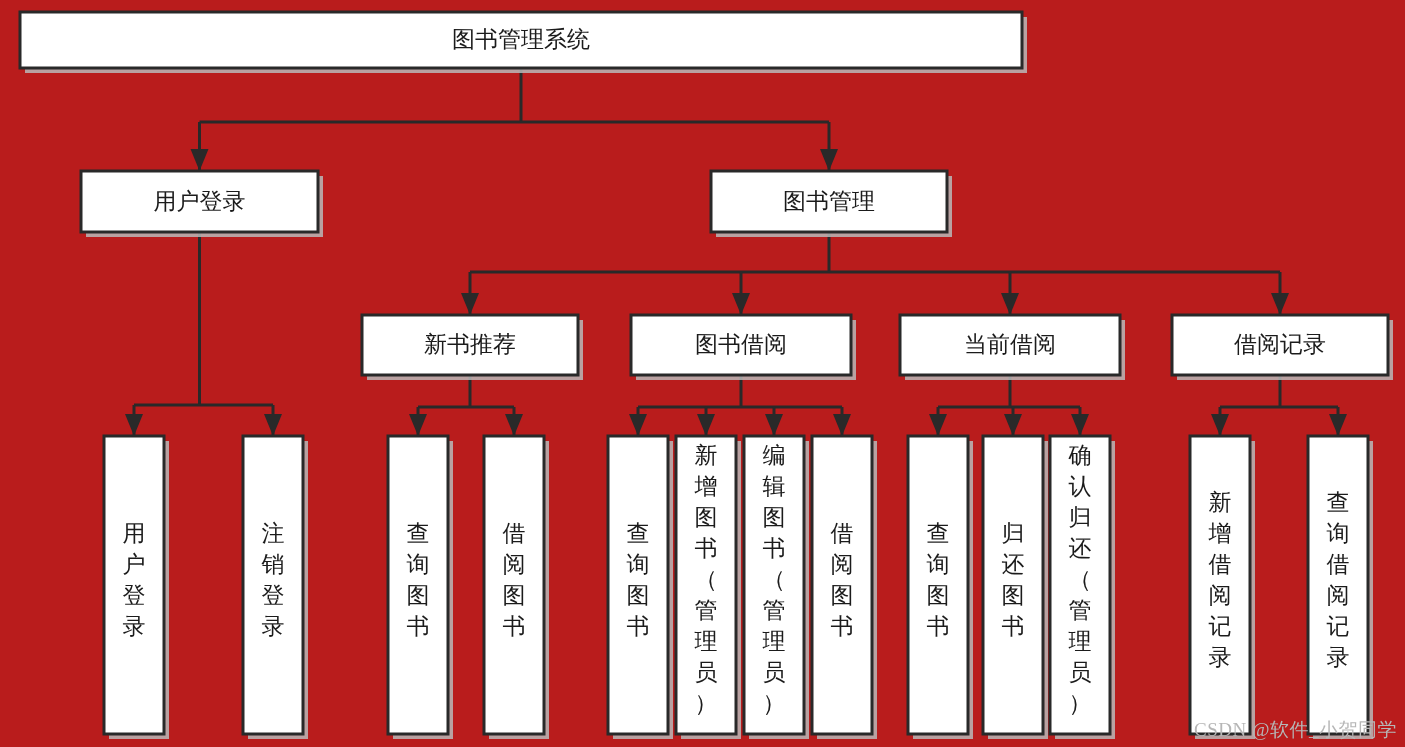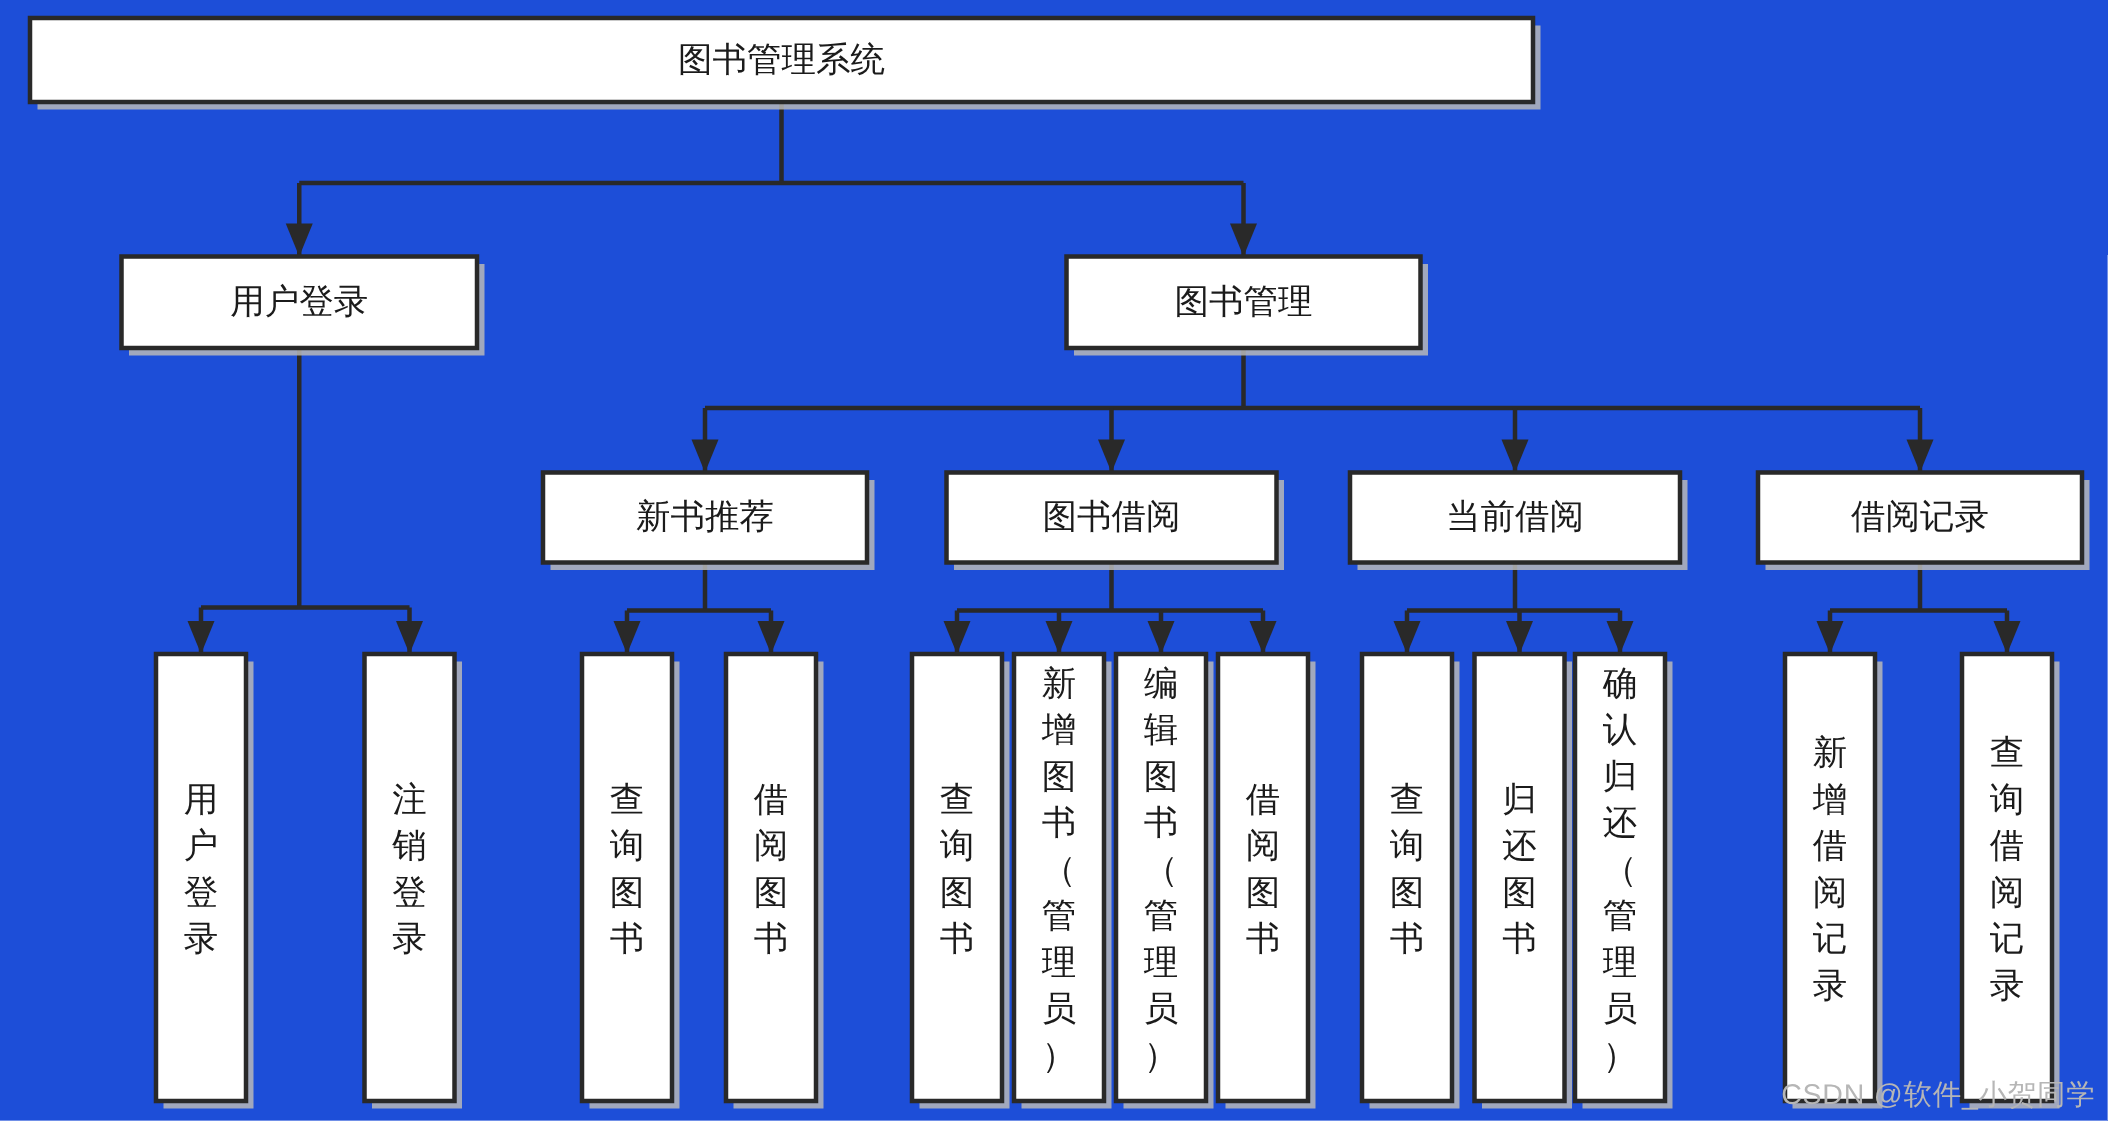--- a/index.html
+++ b/index.html
@@ -10,21 +10,21 @@
   body {
     width: 1405px;
     height: 747px;
     overflow: hidden;
     font-family: "Liberation Sans", "DejaVu Sans", sans-serif;
   }
   #diagram-root {
     position: relative;
     width: 1405px;
     height: 747px;
-    background: #1d4ed8;
+    background: #b91c1c;
   }
   svg.flow {
     position: absolute;
     left: 0;
     top: 0;
     width: 1405px;
     height: 747px;
   }
   .node-rect {
     fill: #ffffff;
@@ -54,21 +54,21 @@
   .node-label-v {
     font-family: "Liberation Sans", "DejaVu Sans", sans-serif;
     font-size: 23px;
     fill: #1b1b1b;
     text-anchor: middle;
   }
   .watermark {
     position: absolute;
     right: 8px;
     bottom: 4px;
-    font-family: Liberation Sans, sans-serif;
+    font-family: Liberation Serif, serif;
     font-size: 19px;
     color: #b6b6b6;
     letter-spacing: 0.5px;
     white-space: nowrap;
     user-select: none;
   }
 </style>
 </head>
 <body>
 

